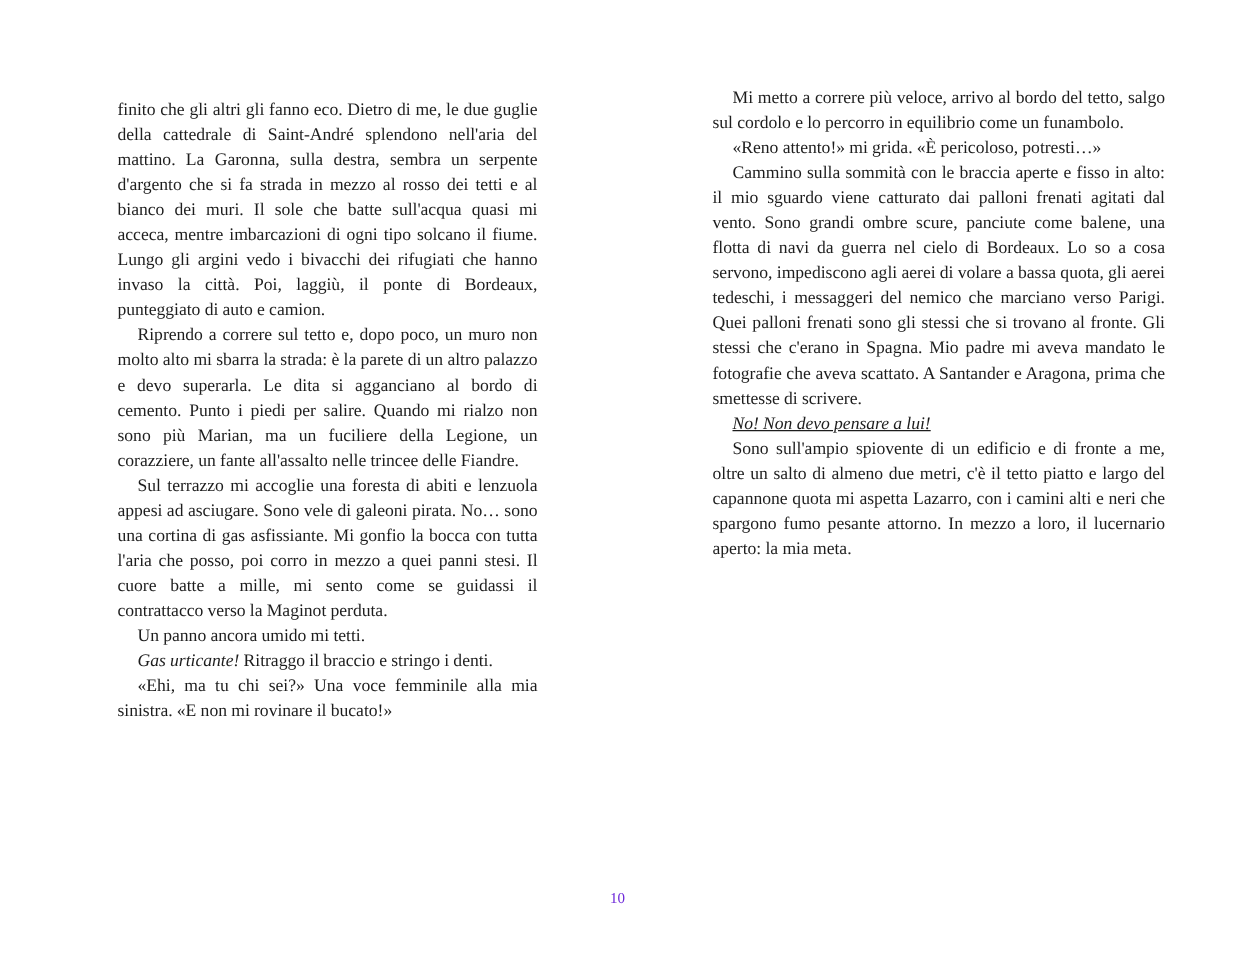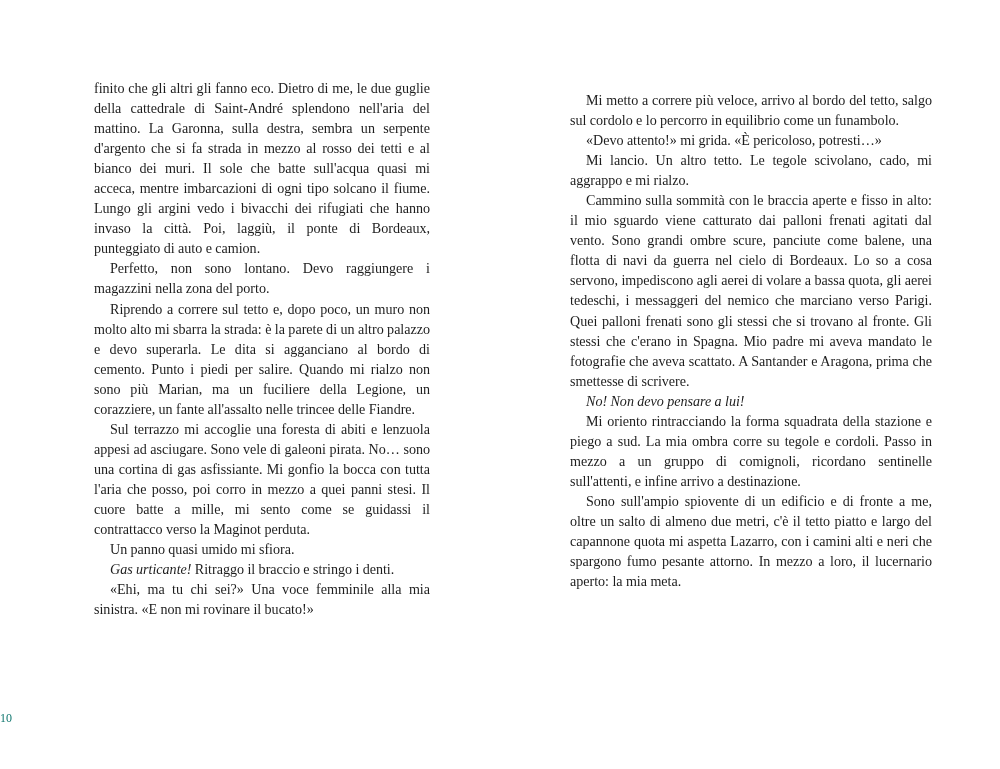--- a/index.html
+++ b/index.html
@@ -22,84 +22,82 @@
     display: flex;
     flex-direction: row;
   }
   .page {
     position: relative;
     width: 500px;
     height: 769px;
     box-sizing: border-box;
   }
   .page-left  { padding: 78px 70px 0 94px; }
-  .page-right { padding: 90px 68px 0 70px; }
+  .page-right { padding: 68px 68px 0 70px; }
 
   .textblock {
     width: 100%;
   }
   p.para {
     margin: 0;
     text-align: justify;
     text-justify: inter-word;
     font-size: 14.1px;
     line-height: 20.05px;
     letter-spacing: -0.02px;
     word-spacing: -0.1px;
     text-indent: 16px;
     hyphens: manual;
     -webkit-hyphens: manual;
   }
   p.para.italic {
     font-style: italic;
+    text-decoration: underline;
   }
   p.para.cont { text-indent: 0; }
   
   p.para:after {
     content: "";
     display: inline-block;
     width: 100%;
   }
   p.para.nostretch:after { display: none; }
 
   .folio {
     position: absolute;
     left: 0;
     right: 0;
     top: 711px;
-    text-align: left;
+    text-align: right;
     font-size: 12px;
     line-height: 14px;
-    color: #0f766e;
+    color: #6d28d9;
     font-family: "Liberation Serif", "DejaVu Serif", serif;
   }
 </style>
 </head>
 <body>
 
 <div class="spread">
 
   <div class="page page-left">
     <div class="textblock">
       <p class="para cont nostretch">finito che gli altri gli fanno eco. Dietro di me, le due guglie della cattedrale di Saint-André splendono nell'aria del mattino. La Garonna, sulla destra, sembra un serpente d'argento che si fa strada in mezzo al rosso dei tetti e al bianco dei muri. Il sole che batte sull'acqua quasi mi acceca, mentre imbarcazioni di ogni tipo solcano il fiume. Lungo gli argini vedo i bivacchi dei rifugiati che hanno invaso la città. Poi, laggiù, il ponte di Bordeaux, punteggiato di auto e camion.</p>
-      <p class="para nostretch">Perfetto, non sono lontano. Devo raggiungere i magazzini nella zona del porto.</p>
       <p class="para nostretch">Riprendo a correre sul tetto e, dopo poco, un muro non molto alto mi sbarra la strada: è la parete di un altro palazzo e devo superarla. Le dita si agganciano al bordo di cemento. Punto i piedi per salire. Quando mi rialzo non sono più Marian, ma un fuciliere della Legione, un corazziere, un fante all'assalto nelle trincee delle Fiandre.</p>
       <p class="para nostretch">Sul terrazzo mi accoglie una foresta di abiti e lenzuola appesi ad asciugare. Sono vele di galeoni pirata. No… sono una cortina di gas asfissiante. Mi gonfio la bocca con tutta l'aria che posso, poi corro in mezzo a quei panni stesi. Il cuore batte a mille, mi sento come se guidassi il contrattacco verso la Maginot perduta.</p>
-      <p class="para nostretch">Un panno quasi umido mi sfiora.</p>
+      <p class="para nostretch">Un panno ancora umido mi tetti.</p>
       <p class="para nostretch"><em>Gas urticante!</em><span> Ritraggo il braccio e stringo i denti.</span></p>
       <p class="para nostretch">«Ehi, ma tu chi sei?» Una voce femminile alla mia sinistra. «E non mi rovinare il bucato!»</p>
     </div>
     <div class="folio">10</div>
   </div>
 
   <div class="page page-right">
     <div class="textblock">
       <p class="para nostretch">Mi metto a correre più veloce, arrivo al bordo del tetto, salgo sul cordolo e lo percorro in equilibrio come un funambolo.</p>
-      <p class="para nostretch">«Devo attento!» mi grida. «È pericoloso, potresti…»</p>
-      <p class="para nostretch">Mi lancio. Un altro tetto. Le tegole scivolano, cado, mi aggrappo e mi rialzo.</p>
+      <p class="para nostretch">«Reno attento!» mi grida. «È pericoloso, potresti…»</p>
       <p class="para nostretch">Cammino sulla sommità con le braccia aperte e fisso in alto: il mio sguardo viene catturato dai palloni frenati agitati dal vento. Sono grandi ombre scure, panciute come balene, una flotta di navi da guerra nel cielo di Bordeaux. Lo so a cosa servono, impediscono agli aerei di volare a bassa quota, gli aerei tedeschi, i messaggeri del nemico che marciano verso Parigi. Quei palloni frenati sono gli stessi che si trovano al fronte. Gli stessi che c'erano in Spagna. Mio padre mi aveva mandato le fotografie che aveva scattato. A Santander e Aragona, prima che smettesse di scrivere.</p>
       <p class="para italic nostretch">No! Non devo pensare a lui!</p>
-      <p class="para nostretch">Mi oriento rintracciando la forma squadrata della stazione e piego a sud. La mia ombra corre su tegole e cordoli. Passo in mezzo a un gruppo di comignoli, ricordano sentinelle sull'attenti, e infine arrivo a destinazione.</p>
       <p class="para nostretch">Sono sull'ampio spiovente di un edificio e di fronte a me, oltre un salto di almeno due metri, c'è il tetto piatto e largo del capannone quota mi aspetta Lazarro, con i camini alti e neri che spargono fumo pesante attorno. In mezzo a loro, il lucernario aperto: la mia meta.</p>
     </div>
   </div>
 
 </div>
 
 </body></html>

